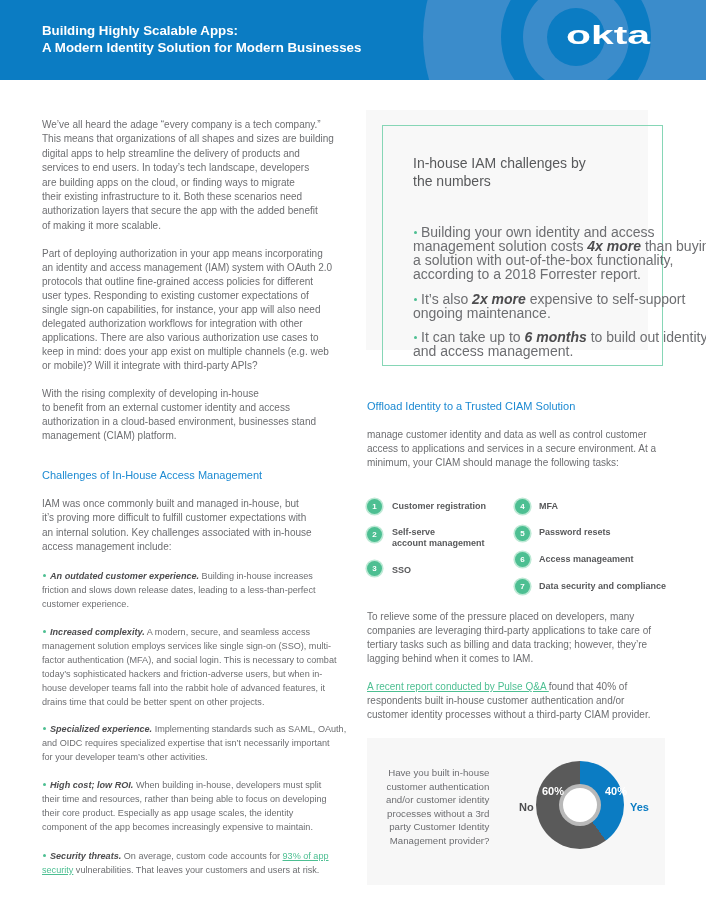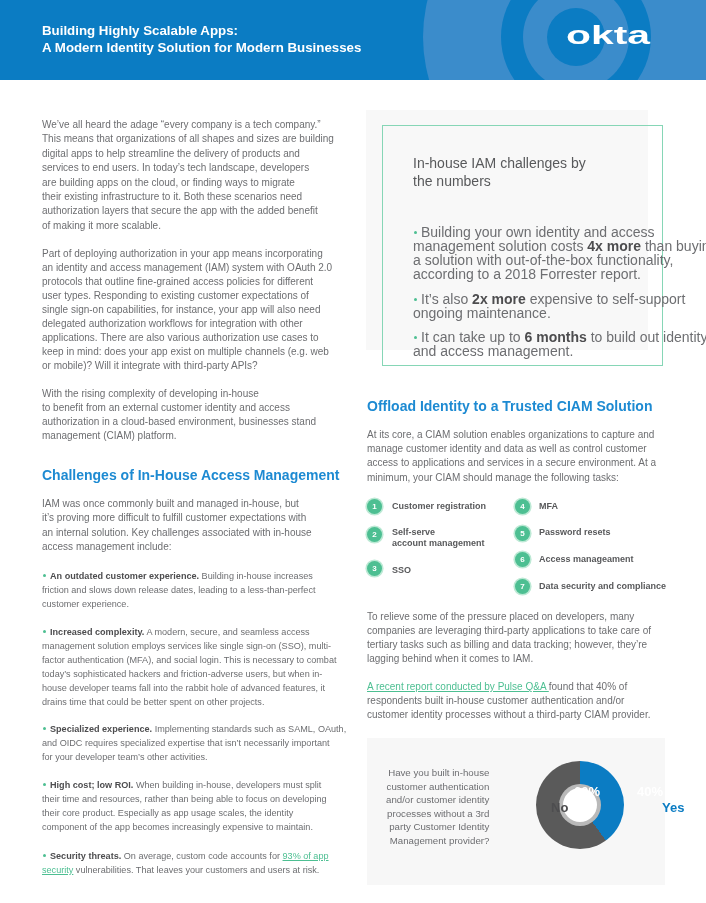--- a/index.html
+++ b/index.html
@@ -18,41 +18,41 @@
   .r3{left:523px;top:-16px;width:106px;height:106px;background:var(--brand-light);}
   .r4{left:547px;top:8px;width:58px;height:58px;background:var(--brand);}
   .htitle{position:absolute;left:42px;color:#fff;font-weight:bold;font-size:13.3px;line-height:17px;white-space:nowrap;}
   .logo{position:absolute;left:566px;top:18px;width:90px;height:34px;}
   
   .blk{position:absolute;white-space:nowrap;}
   .blk .ln,.ln{white-space:nowrap;}
   .p10{font-size:10px;line-height:14.2px;}
   .p9{font-size:9.1px;line-height:14px;}
   .p93{font-size:14px;line-height:14px;margin-top:29px;}
-  .b{font-weight:bold;color:var(--text-dark);}
+  .b{font-weight:bold;color:var(--text-dark);font-style:italic;}
   .dot{display:inline-block;width:3px;height:3px;border-radius:50%;background:var(--accent);
        vertical-align:middle;margin:0 4px 2px 1px;}
-  .h2{position:absolute;font-weight:bold;font-size:14px;line-height:18px;color:var(--heading);white-space:nowrap;}
+  .h2{position:absolute;font-weight:normal;font-size:11px;line-height:18px;color:var(--heading);white-space:nowrap;}
   .link{color:var(--accent);text-decoration:underline;cursor:pointer;}
   
   .callout-bg{position:absolute;left:366px;top:110px;width:282px;height:240px;background:#f8f8f8;}
   .callout-border{position:absolute;left:382px;top:125px;width:279px;height:239px;border:1.5px solid var(--callout-border);}
   .callout-h{position:absolute;left:413px;top:154px;font-size:14px;line-height:18px;color:#58595b;white-space:nowrap;}
   
   .num{position:absolute;width:15px;height:15px;border-radius:50%;background:var(--accent);
        box-shadow:0 0 0 1.6px var(--accent-ring);color:#fff;font-size:8px;font-weight:bold;
        text-align:center;line-height:15px;}
   .task{position:absolute;font-size:9px;font-weight:bold;color:#58595b;line-height:11px;white-space:nowrap;}
   
   .panel{position:absolute;left:367px;top:738px;width:298px;height:147px;background:var(--panel);}
   .q{position:absolute;left:386px;top:766px;font-size:9.7px;line-height:13.6px;color:var(--text);white-space:nowrap;text-align:right;}
   .donut{position:absolute;left:536px;top:761px;width:88px;height:88px;border-radius:50%;background:#5a5a5a;}
   .gap{position:absolute;left:559px;top:784px;width:42px;height:42px;border-radius:50%;background:var(--donut-gap);}
   .hole{position:absolute;left:563px;top:788px;width:34px;height:34px;border-radius:50%;background:#fff;}
-  .plabel{position:absolute;font-size:13px;font-weight:bold;line-height:9px;white-space:nowrap;margin-left:32px;}
+  .plabel{position:absolute;font-size:11px;font-weight:bold;line-height:9px;white-space:nowrap;}
 </style>
 </head>
 <body>
 
 <div class="page">
 
   <div class="header">
     <div class="ring r1"></div>
     <div class="ring r2"></div>
     <div class="ring r3"></div>
@@ -149,21 +149,20 @@
     <div class="ln"><span class="dot"></span><span>It’s also </span><span class="b">2x more</span><span> expensive to self-support</span></div>
     <div class="ln">ongoing maintenance.</div>
   </div>
   <div class="blk p93" style="left:413px;top:301px">
     <div class="ln"><span class="dot"></span><span>It can take up to </span><span class="b">6 months</span><span> to build out identity</span></div>
     <div class="ln">and access management.</div>
   </div>
 
   <div class="h2" style="left:367px;top:397px">Offload Identity to a Trusted CIAM Solution</div>
   <div class="blk p10" style="left:367px;top:428px;line-height:14.2px">
-      <div class="ln">At its core, a CIAM solution enables organizations to capture and</div>
       <div class="ln">manage customer identity and data as well as control customer</div>
       <div class="ln">access to applications and services in a secure environment. At a</div>
       <div class="ln">minimum, your CIAM should manage the following tasks:</div>
     </div>
 
   <div>
     <div class="num" style="left:367px;top:499px">1</div>
     <div class="task" style="left:392px;top:501px">Customer registration</div>
 
     <div class="num" style="left:367px;top:527px">2</div>

